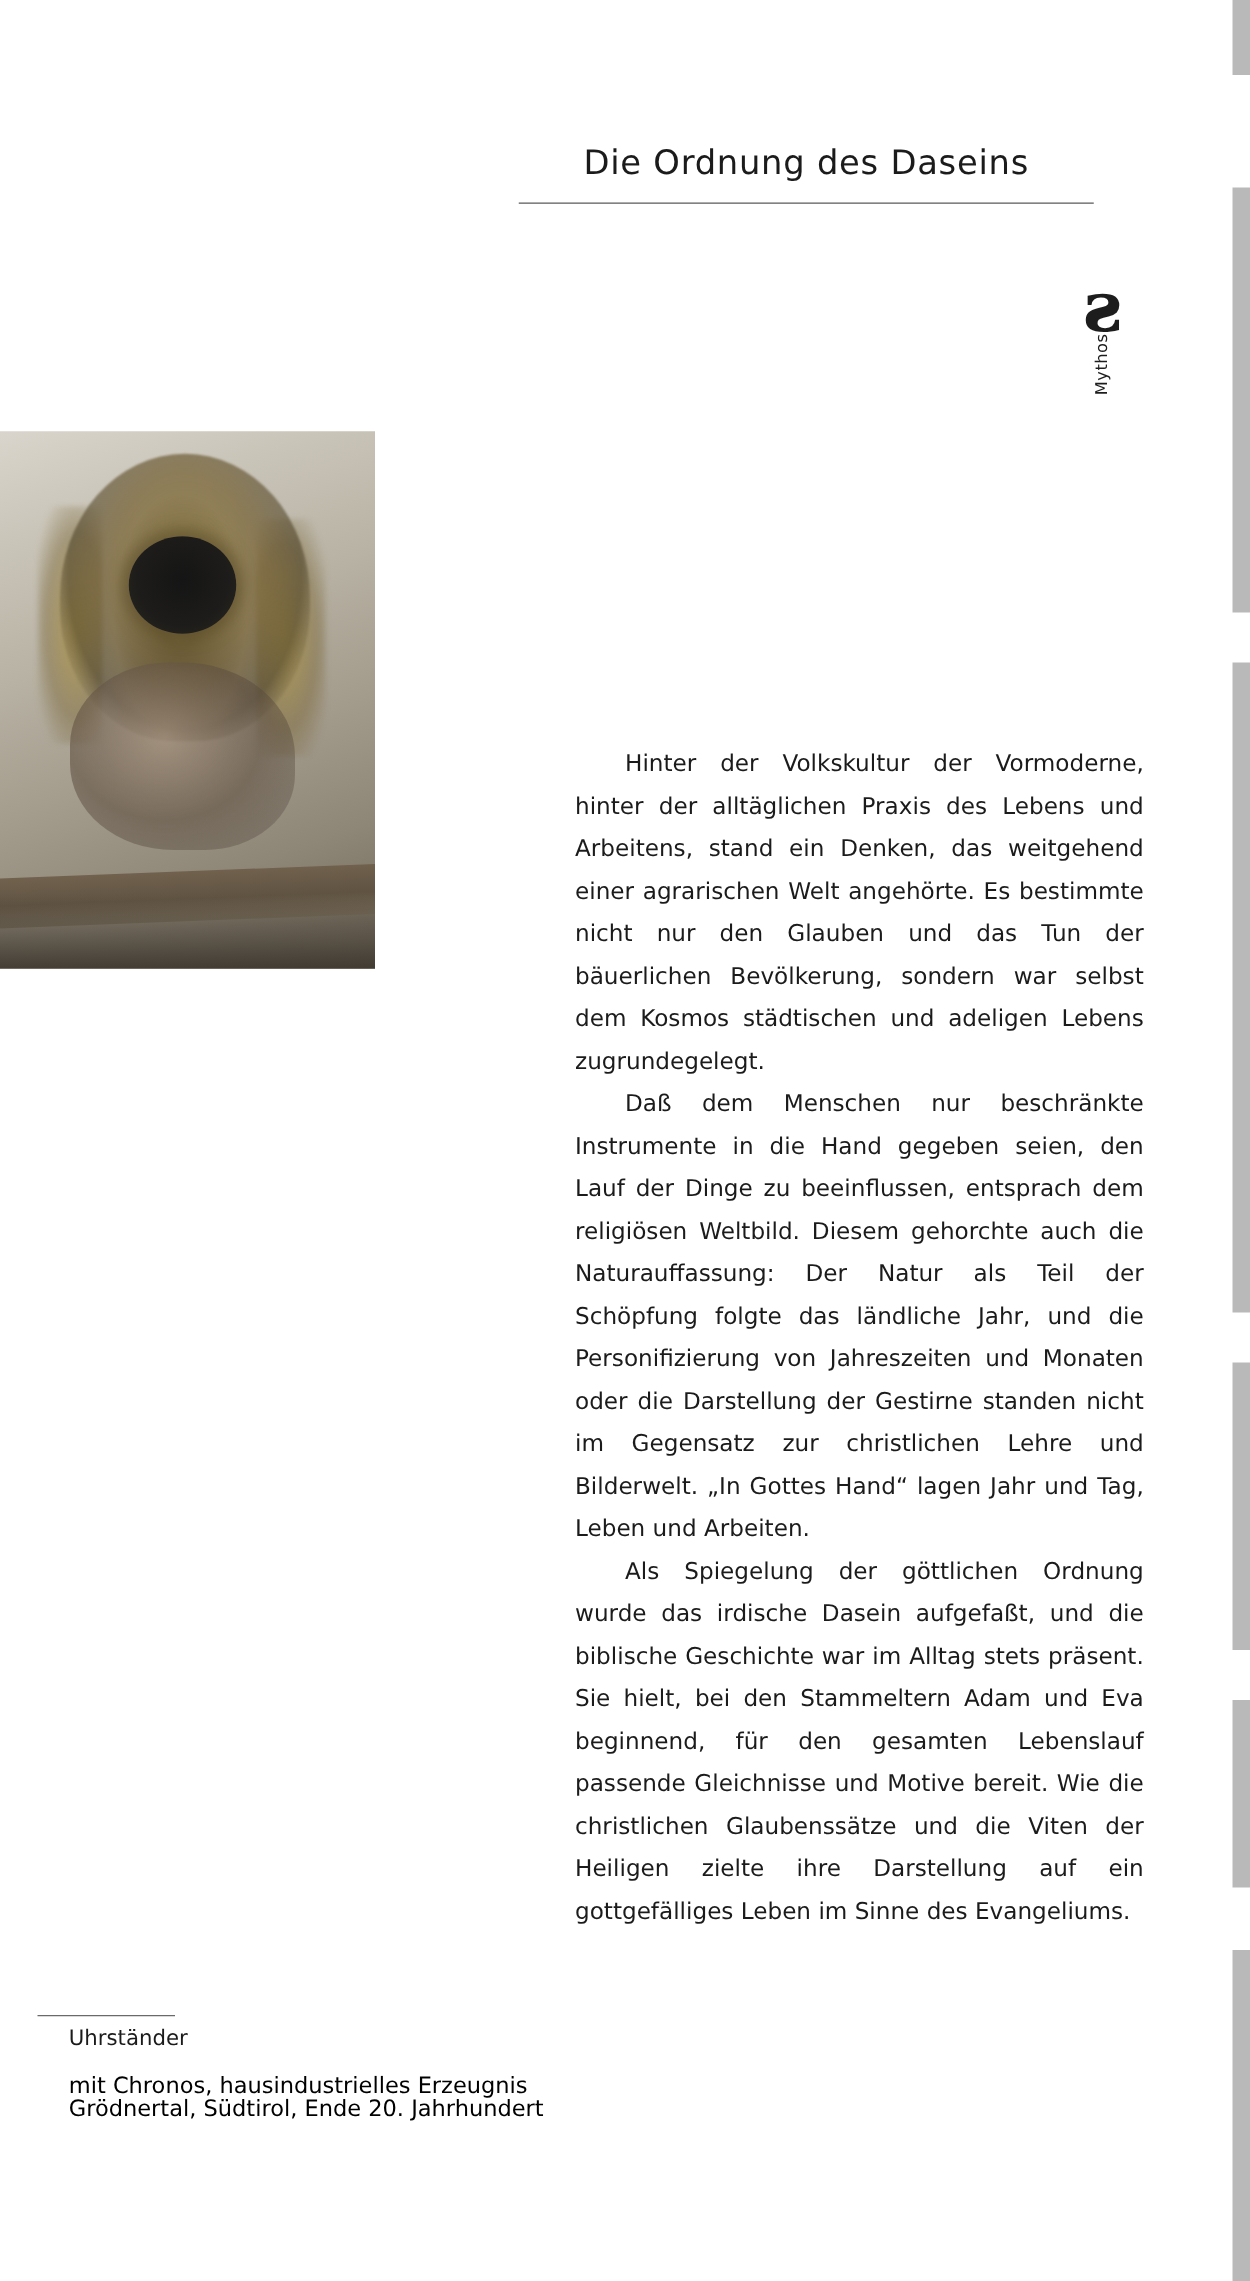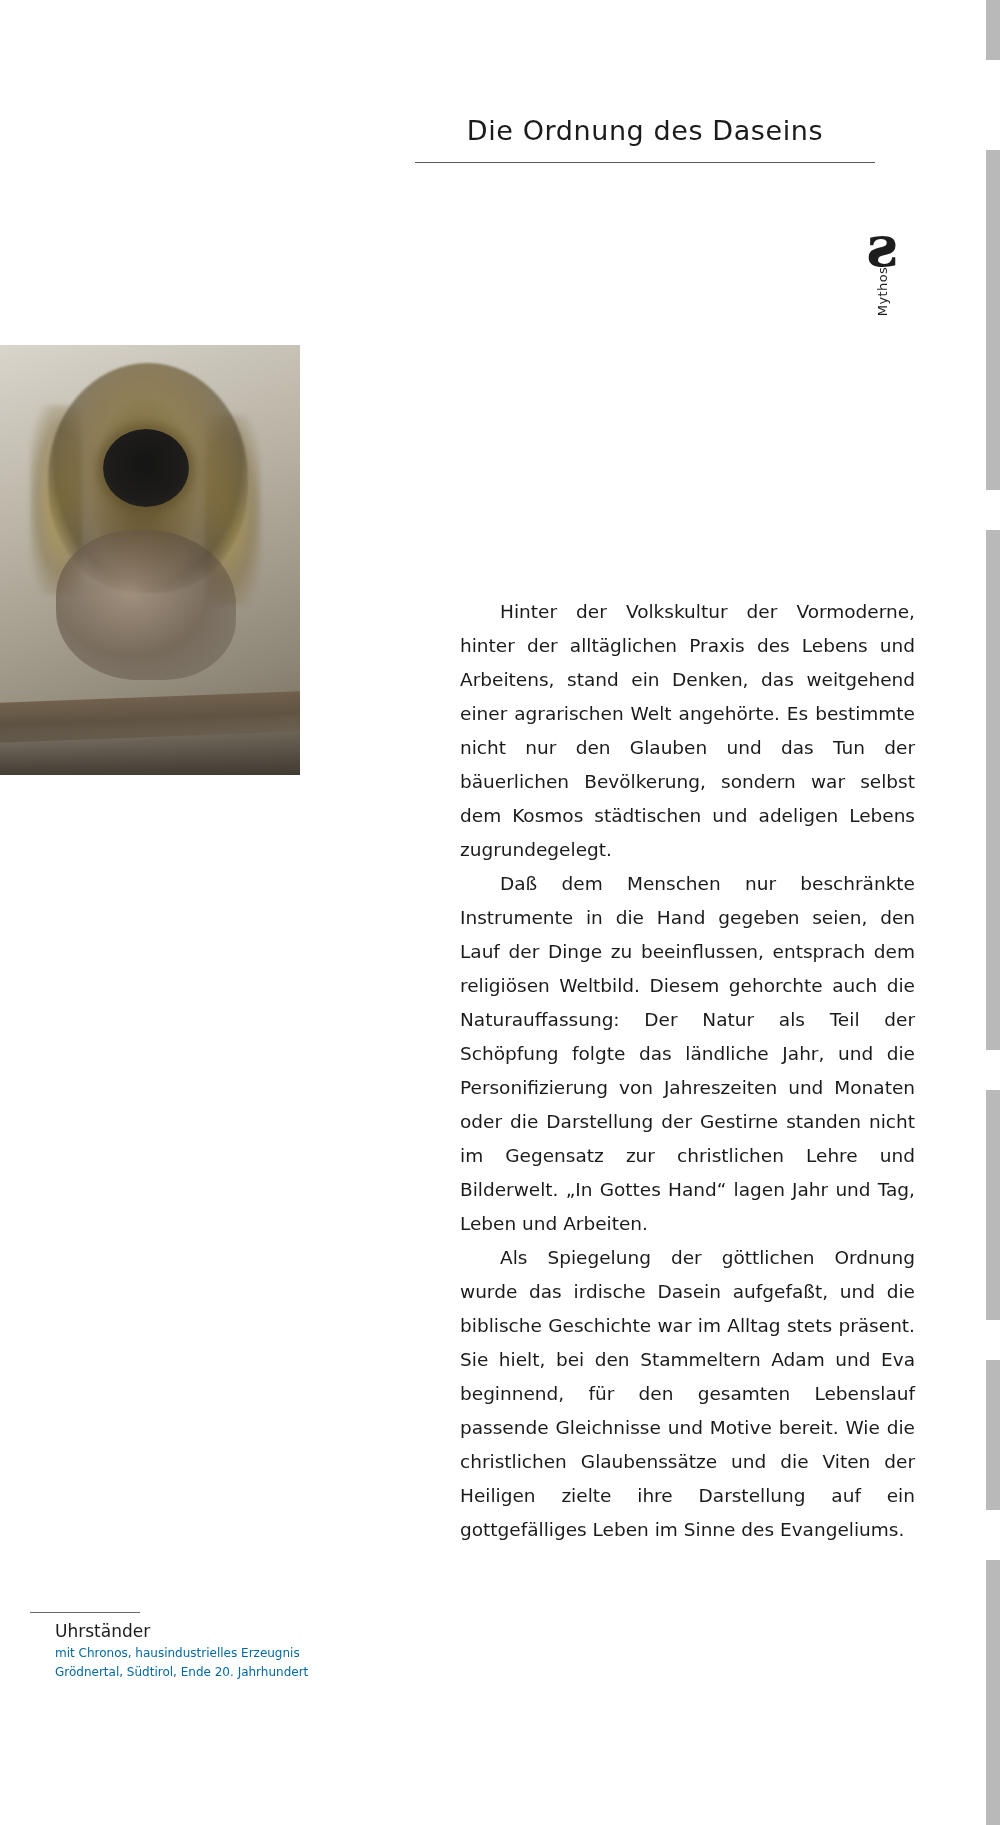--- a/index.html
+++ b/index.html
@@ -179,26 +179,26 @@
     position: absolute;
     left: 30px;
     top: 1612px;
     width: 110px;
     height: 1px;
     background: #6a6a6a;
   }
   .caption-title {
     font-size: 17px;
     line-height: 22px;
-    margin-bottom: 2px;
+    margin-bottom: 17px;
   }
   .caption-line {
-    font-size: 12px;
+    font-size: 18px;
     line-height: 19px;
-    color: #0369a1;
+    color: #000000;
   }
 
   
   .body-col {
     position: absolute;
     left: 420px;
     top: 595px;
     width: 455px;
     font-size: 18.5px;
     line-height: 34px;

